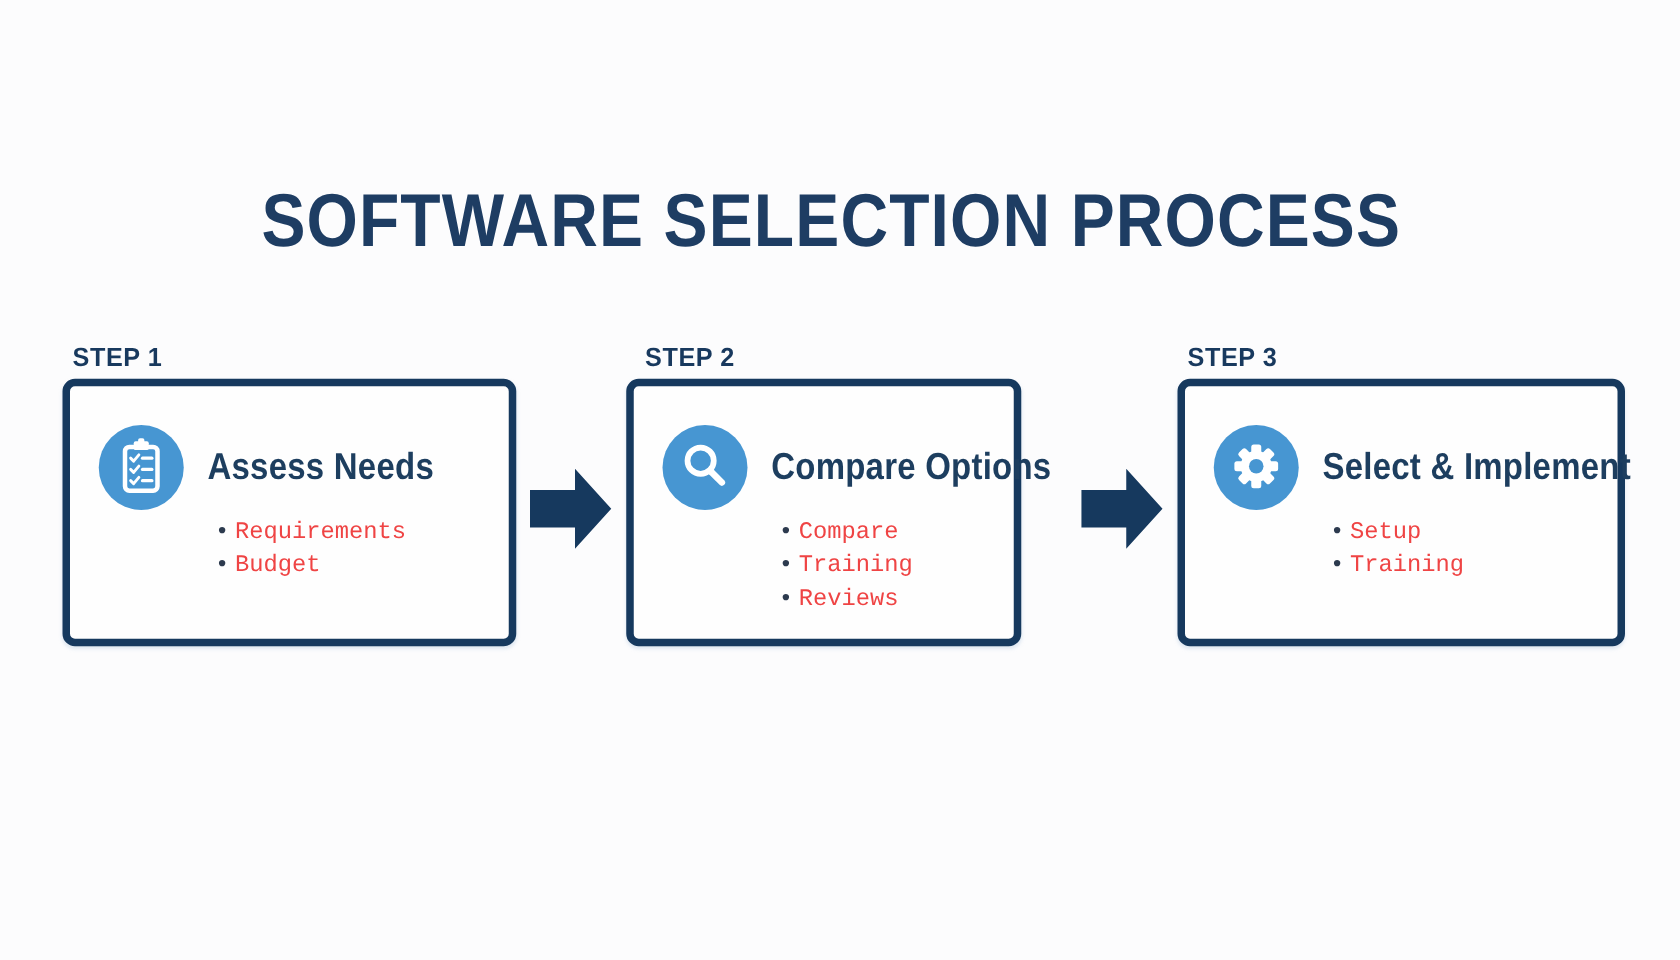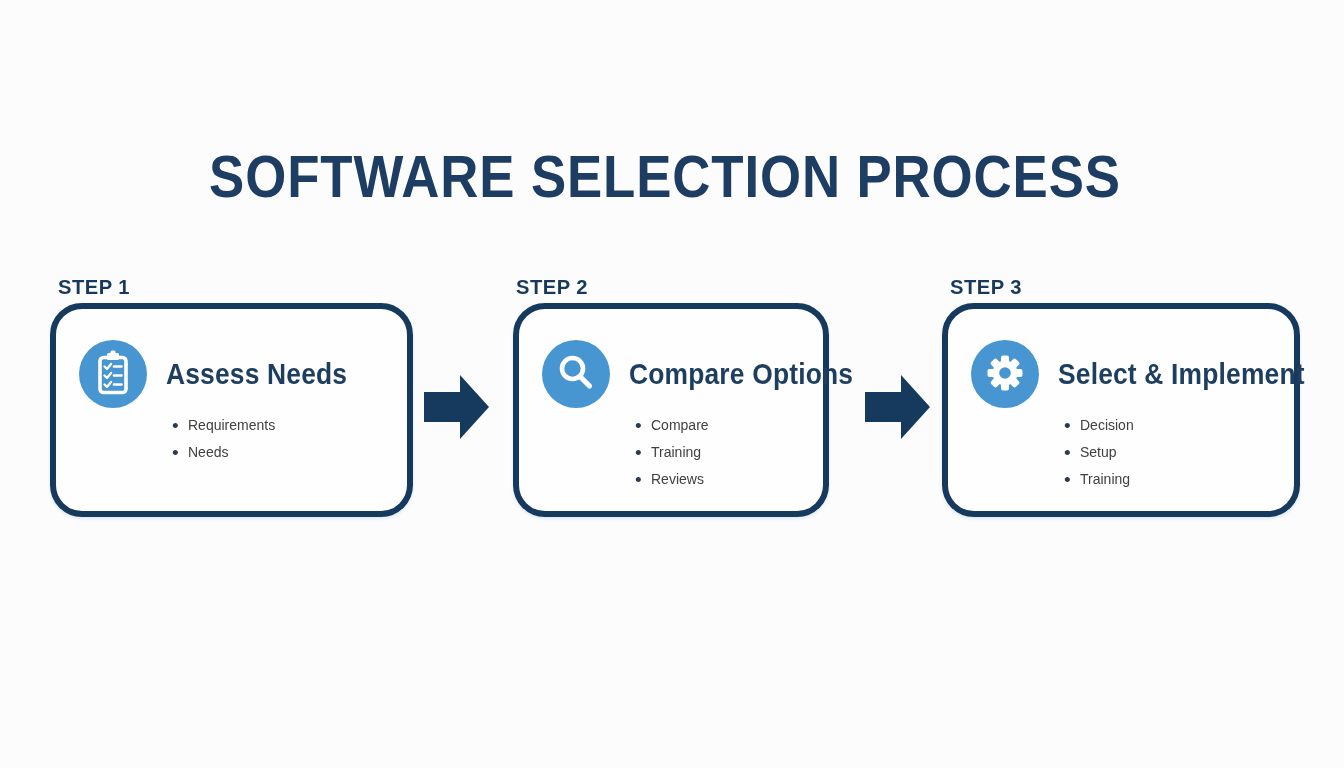--- a/index.html
+++ b/index.html
@@ -39,25 +39,25 @@
     transform: scaleX(0.96);
     transform-origin: left;
     white-space: nowrap;
   }
   .step-box {
     position: absolute;
     top: 303px;
     height: 214px;
     background: #fefefe;
     border: 6px solid #16395e;
-    border-radius: 32px;
+    border-radius: 10px;
     box-shadow: 0 2px 3px rgba(170, 195, 220, 0.35);
   }
   .box-1 { left: 50px;  width: 363px; }
-  .box-2 { left: 513px; width: 316px; }
+  .box-2 { left: 501px; width: 316px; }
   .box-3 { left: 942px; width: 358px; }
   .label-1 { left: 58px; }
   .label-2 { left: 516px; }
   .label-3 { left: 950px; }
 
   .box-content {
     display: flex;
     align-items: flex-start;
     padding: 30px 0 0 22px;
   }
@@ -82,23 +82,24 @@
     white-space: nowrap;
     letter-spacing: 0.2px;
   }
   .bullet-list {
     list-style: none;
     margin-top: 3px;
   }
   .bullet-list li {
     position: relative;
     padding-left: 22px;
-    font-size: 14px;
+    font-size: 19px;
     line-height: 27px;
-    color: #404040;
+    color: #ef4444;
+    font-family: Liberation Mono, monospace;
   }
   .bullet-list li::before {
     content: "\2022";
     position: absolute;
     left: 6px;
     top: 0;
     font-size: 19px;
     color: #2c3a4e;
   }
 
@@ -126,21 +127,21 @@
         <line x1="36" y1="27.5" x2="43.5" y2="27.5" stroke="#ffffff" stroke-width="2.6" stroke-linecap="round"></line>
         <path d="M26.5 36.5 l2.4 2.4 l4.2 -5" fill="none" stroke="#ffffff" stroke-width="2.3" stroke-linecap="round" stroke-linejoin="round"></path>
         <line x1="36" y1="36.5" x2="43.5" y2="36.5" stroke="#ffffff" stroke-width="2.6" stroke-linecap="round"></line>
         <path d="M26.5 45.5 l2.4 2.4 l4.2 -5" fill="none" stroke="#ffffff" stroke-width="2.3" stroke-linecap="round" stroke-linejoin="round"></path>
         <line x1="36" y1="45.5" x2="43.5" y2="45.5" stroke="#ffffff" stroke-width="2.6" stroke-linecap="round"></line>
       </svg>
       <div class="text-col">
         <div class="step-heading">Assess Needs</div>
         <ul class="bullet-list">
           <li>Requirements</li>
-          <li>Needs</li>
+          <li>Budget</li>
         </ul>
       </div>
     </div>
   </div>
 
   <svg class="flow-arrow arrow-1" viewBox="0 0 66 66">
     <polygon points="0,18 36,18 36,1 65,33 36,65 36,48 0,48" fill="#16395e"></polygon>
   </svg>
 
   <div class="step-label label-2">STEP 2</div>
@@ -180,21 +181,20 @@
           <rect x="31" y="16.5" width="8" height="9" rx="2" transform="rotate(225 35 34)"></rect>
           <rect x="31" y="16.5" width="8" height="9" rx="2" transform="rotate(270 35 34)"></rect>
           <rect x="31" y="16.5" width="8" height="9" rx="2" transform="rotate(315 35 34)"></rect>
           <circle cx="35" cy="34" r="12.5"></circle>
         </g>
         <circle cx="35" cy="34" r="5.8" fill="#4796d2"></circle>
       </svg>
       <div class="text-col">
         <div class="step-heading">Select &amp; Implement</div>
         <ul class="bullet-list">
-          <li>Decision</li>
           <li>Setup</li>
           <li>Training</li>
         </ul>
       </div>
     </div>
   </div>
 
 </div>
 
 </body></html>

